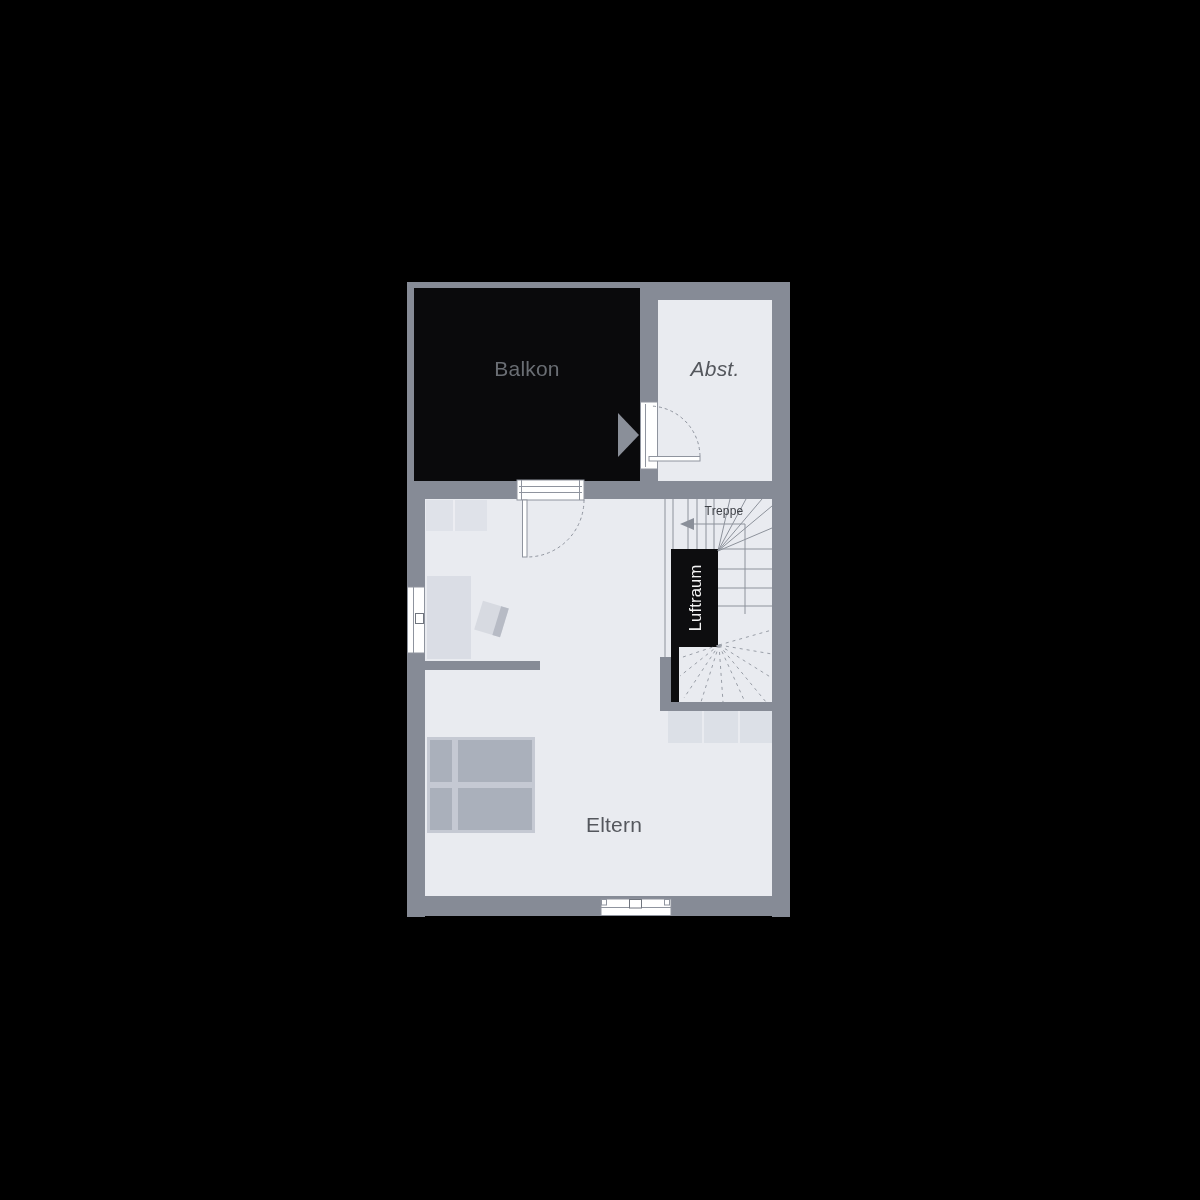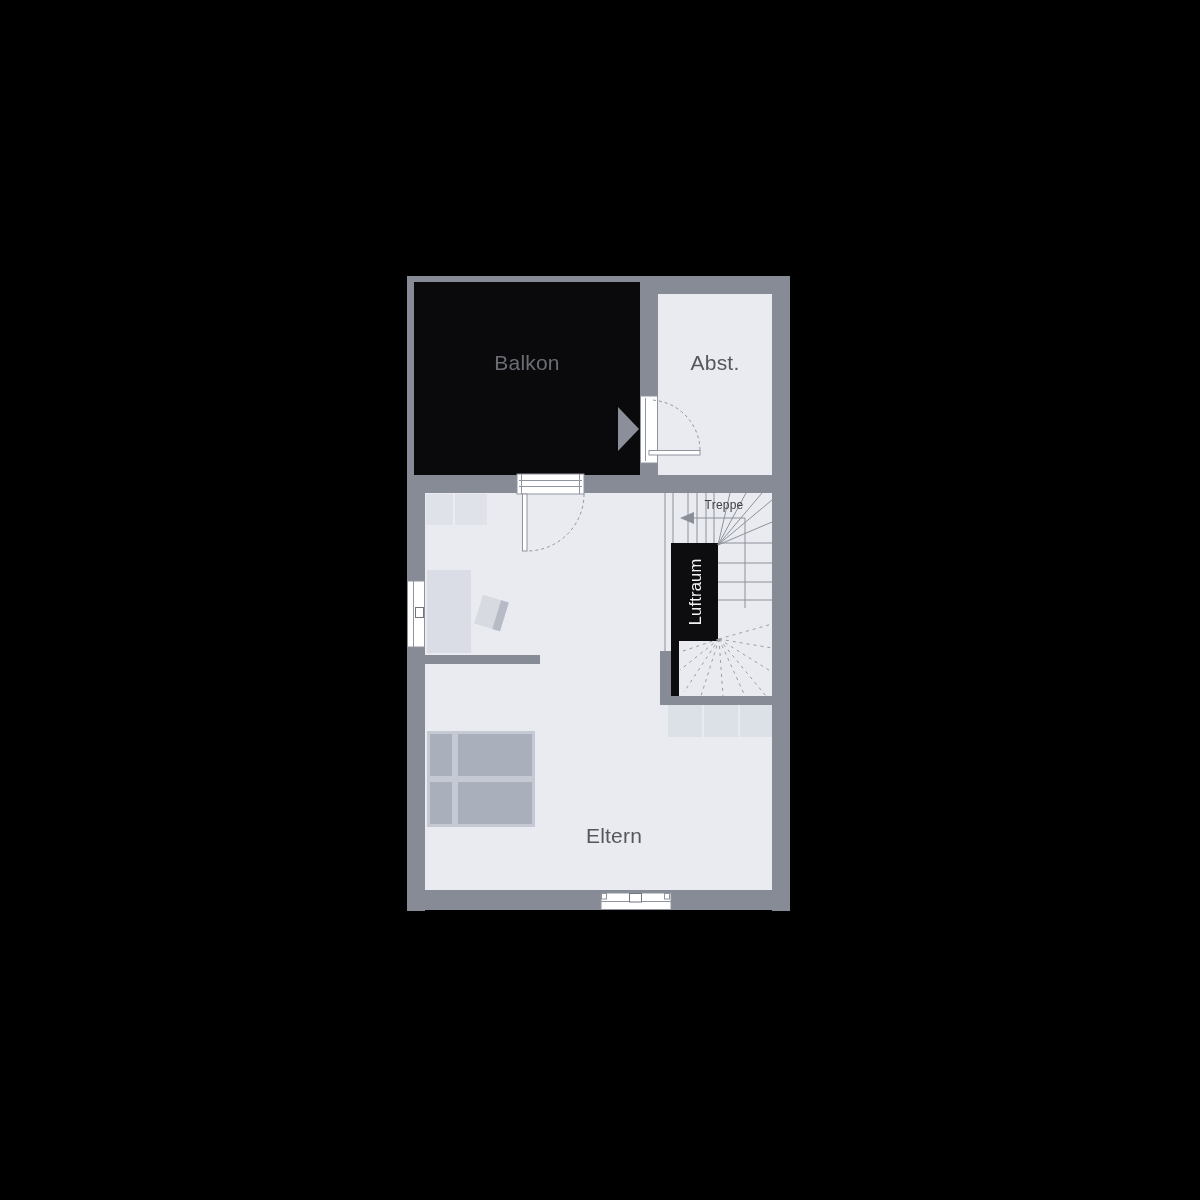--- a/index.html
+++ b/index.html
@@ -12,21 +12,21 @@
   .room-label{position:absolute;transform:translate(-50%,-50%);font-size:21px;color:#54575d;
               white-space:nowrap;letter-spacing:0.2px;}
   #lbl-balkon{color:#6a6e74;}
   #lbl-treppe{font-size:12px;color:#3e4147;}
   #lbl-luftraum{color:#f2f2f2;font-size:16.5px;transform:translate(-50%,-50%) rotate(-90deg);}
   svg.overlay{position:absolute;left:0;top:0;pointer-events:none;}
 </style>
 </head>
 <body>
 
-<div class="abs" style="left:0;top:10px;width:1200px;height:960px;">
+<div class="abs" style="left:0;top:16px;width:1200px;height:960px;">
 
   <div class="floor" style="left:414px;top:272px;width:226px;height:193px;background:#0a0a0c;"></div>
   <div class="floor" style="left:658px;top:284px;width:114px;height:181px;"></div>
   <div class="floor" style="left:425px;top:483px;width:347px;height:397px;"></div>
 
   <div class="furn" style="left:426px;top:484px;width:61px;height:31px;background:#dfe2e9;">
     <div class="abs" style="left:27px;top:0;width:2px;height:31px;background:#ecedf2;"></div>
   </div>
 
   <div class="furn" style="left:427px;top:560px;width:44px;height:83px;background:#dadde5;"></div>
@@ -128,18 +128,18 @@
     <g stroke="#8f949e" stroke-width="1">
       <rect x="601" y="883" width="70" height="16.5" fill="#ffffff"></rect>
       <line x1="601" y1="891.5" x2="671" y2="891.5"></line>
       <rect x="601.5" y="883.5" width="5" height="5.5" fill="#ffffff"></rect>
       <rect x="664.5" y="883.5" width="5" height="5.5" fill="#ffffff"></rect>
       <rect x="629.5" y="883.5" width="12" height="8.5" fill="#ffffff" stroke="#70757e"></rect>
     </g>
   </svg>
 
   <div class="room-label" id="lbl-balkon" style="left:527px;top:353px;">Balkon</div>
-  <div class="room-label" id="lbl-abst" style="left:715px;top:353px;">Abst.</div>
+  <div class="room-label" id="lbl-abst" style="left:715px;top:353px;font-style:italic;">Abst.</div>
   <div class="room-label" id="lbl-treppe" style="left:724px;top:495px;">Treppe</div>
   <div class="room-label" id="lbl-luftraum" style="left:695px;top:582px;">Luftraum</div>
-  <div class="room-label" id="lbl-eltern" style="left:614px;top:809px;margin-top:17px;">Eltern</div>
+  <div class="room-label" id="lbl-eltern" style="left:614px;top:809px;">Eltern</div>
 
 </div>
 
 </body></html>

